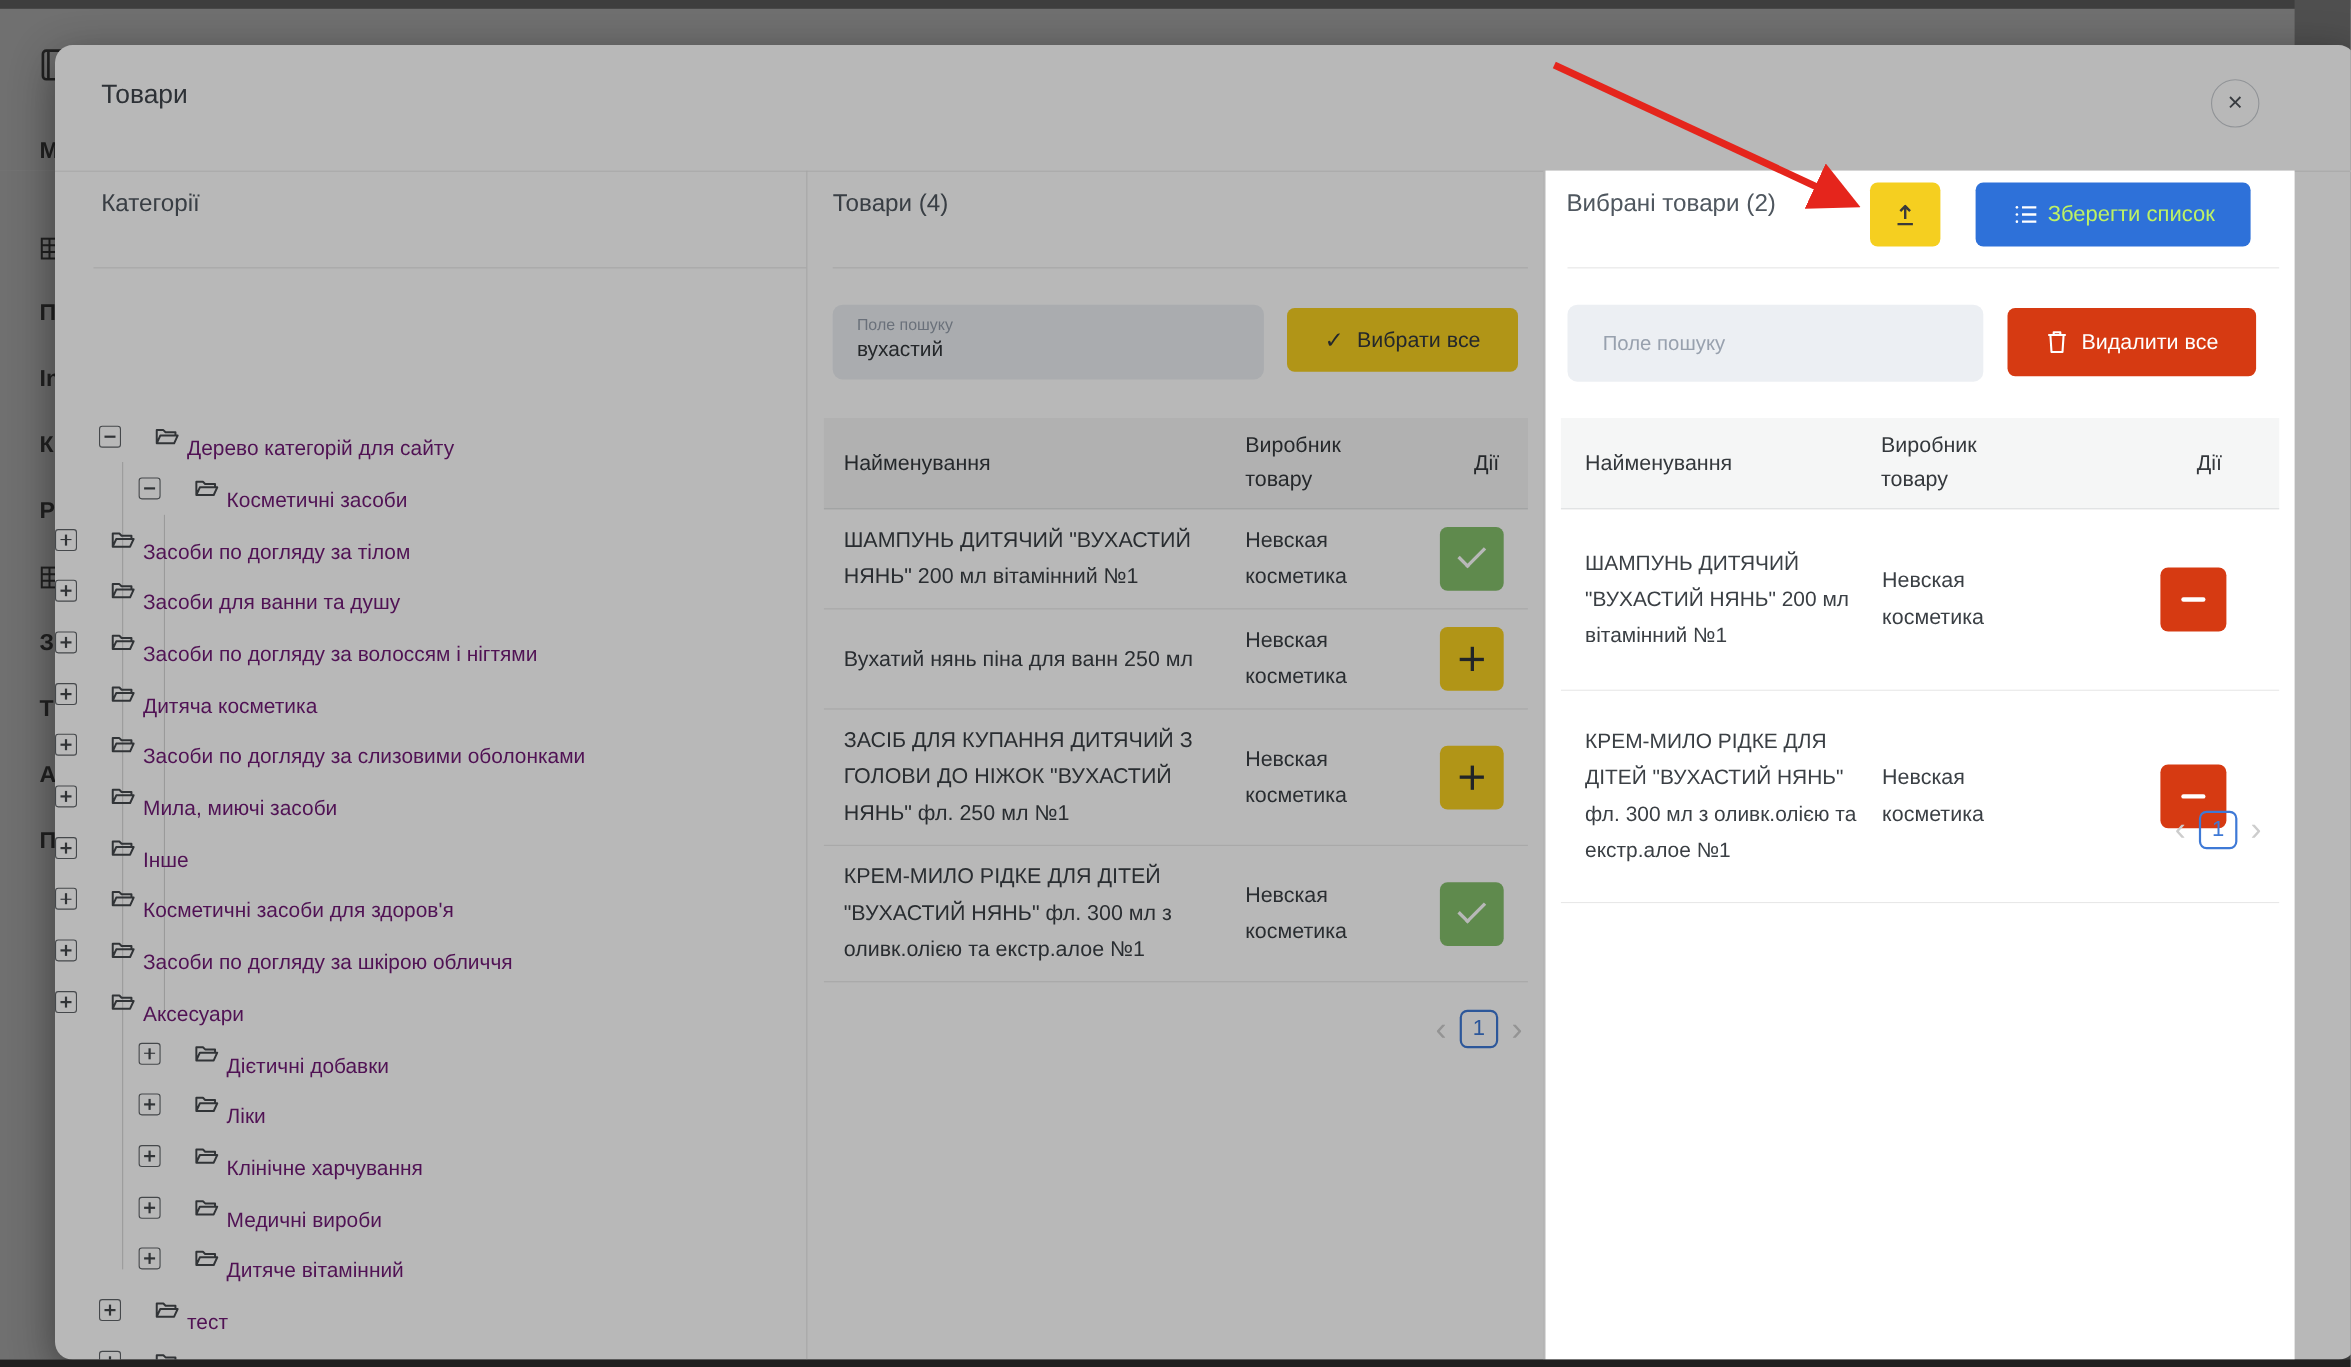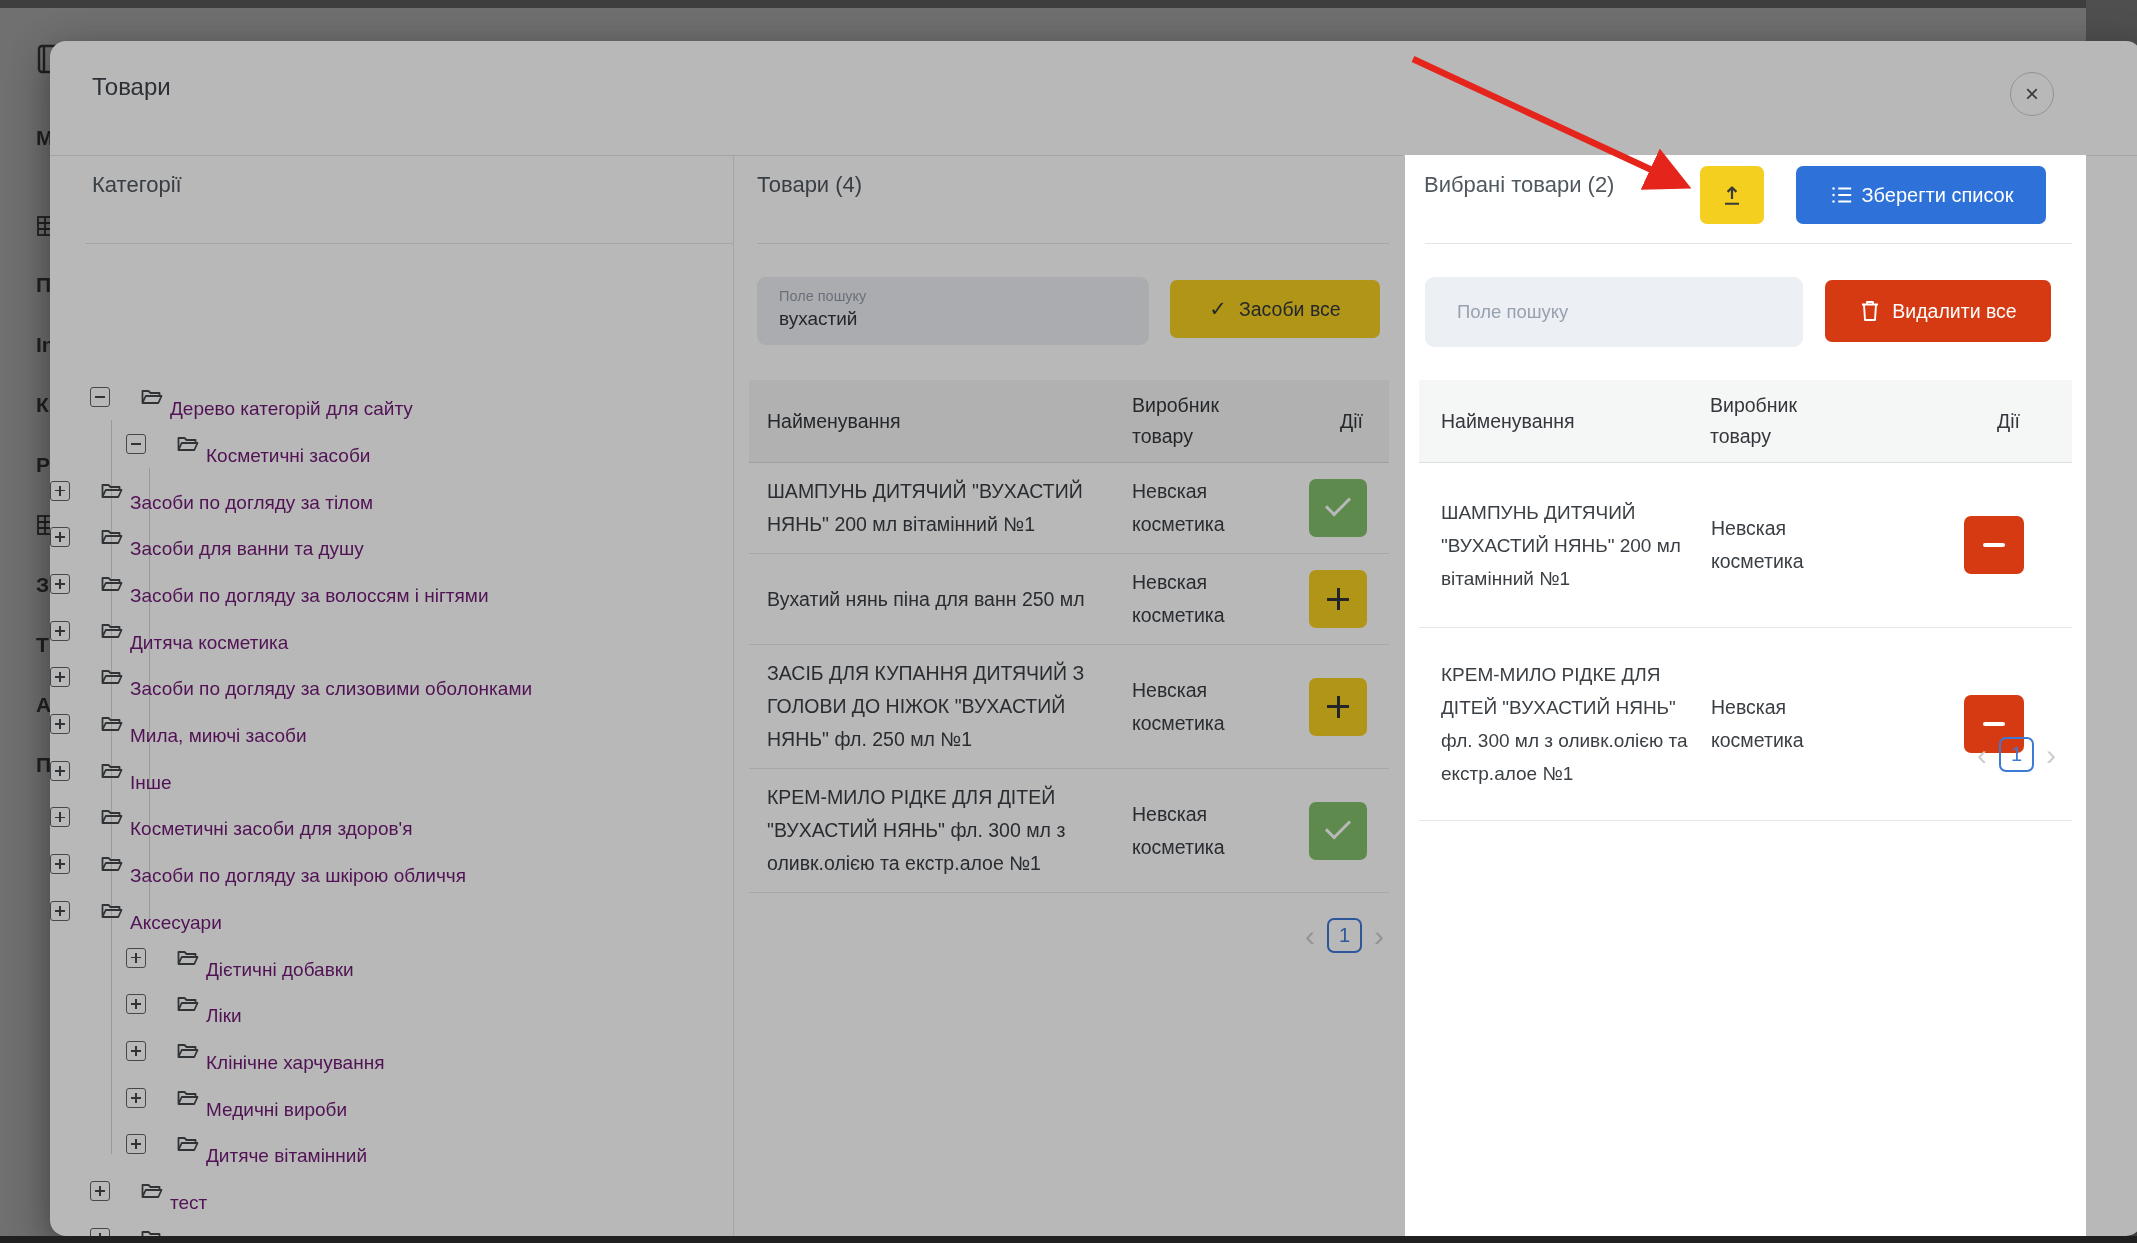--- a/index.html
+++ b/index.html
@@ -101,21 +101,21 @@
   .pag .chev{font-size:30px;color:#CDCDCD;line-height:35px;cursor:pointer;}
   .pag .pbox{width:35px;height:35px;border:2px solid #3E79D6;border-radius:7px;color:#3E79D6;
              display:flex;align-items:center;justify-content:center;font-size:20px;font-weight:500;cursor:pointer;}
   .pag2{right:19px;top:763px;}
   .pag3{right:30px;top:582px;}
 
   
   .col3{position:absolute;left:1353px;top:114px;width:683px;bottom:0;background:#fff;}
   .sel-head{left:21px;top:17px;}
   .upload{position:absolute;left:297px;top:11px;width:64px;height:58px;background:var(--yellow);}
-  .save{position:absolute;left:393px;top:11px;width:250px;height:58px;background:var(--blue);color:#ffffff;gap:7px;font-size:20px;}
+  .save{position:absolute;left:393px;top:11px;width:250px;height:58px;background:var(--blue);color:#bef264;gap:7px;font-size:20px;}
   .sel-underline{left:22px;right:14px;top:88px;}
   .sel-search{left:22px;top:122px;width:378px;height:70px;padding:0 32px;}
   .delall{position:absolute;left:422px;top:125px;width:226px;height:62px;background:var(--red);color:#fff;gap:11px;}
   .stable{position:absolute;left:16px;right:14px;top:225px;}
   .c3 .thead .h-name{width:291px;padding-left:22px;}
   .c3 .thead .h-man{width:150px;}
   .c3 .thead .h-act{margin-left:auto;margin-right:52px;}
   .c3 .datarow{min-height:165px;padding:30px 0;}
   .c3 .nm{width:292px;padding-left:22px;flex:0 0 auto;font-size:19px;}
   .c3 .man{width:150px;flex:0 0 auto;}
@@ -410,21 +410,21 @@
 
     <div class="col2 c2">
       <div class="colhead prod-head">Товари (4)</div>
       <div class="hline prod-underline"></div>
       <div class="prod-search">
         <span class="slabel">Поле пошуку</span>
         <span class="sval">вухастий</span>
       </div>
       <button class="btn selall">
         <span class="ck">✓</span>
-        <span>Засоби все</span>
+        <span>Вибрати все</span>
       </button>
       <div class="ptable">
         <div class="thead">
           <div class="h-name">Найменування</div>
           <div class="h-man">Виробник товару</div>
           <div class="h-act">Дії</div>
         </div>
         <div>
 
         <div class="datarow check" style="--i: 0;">

